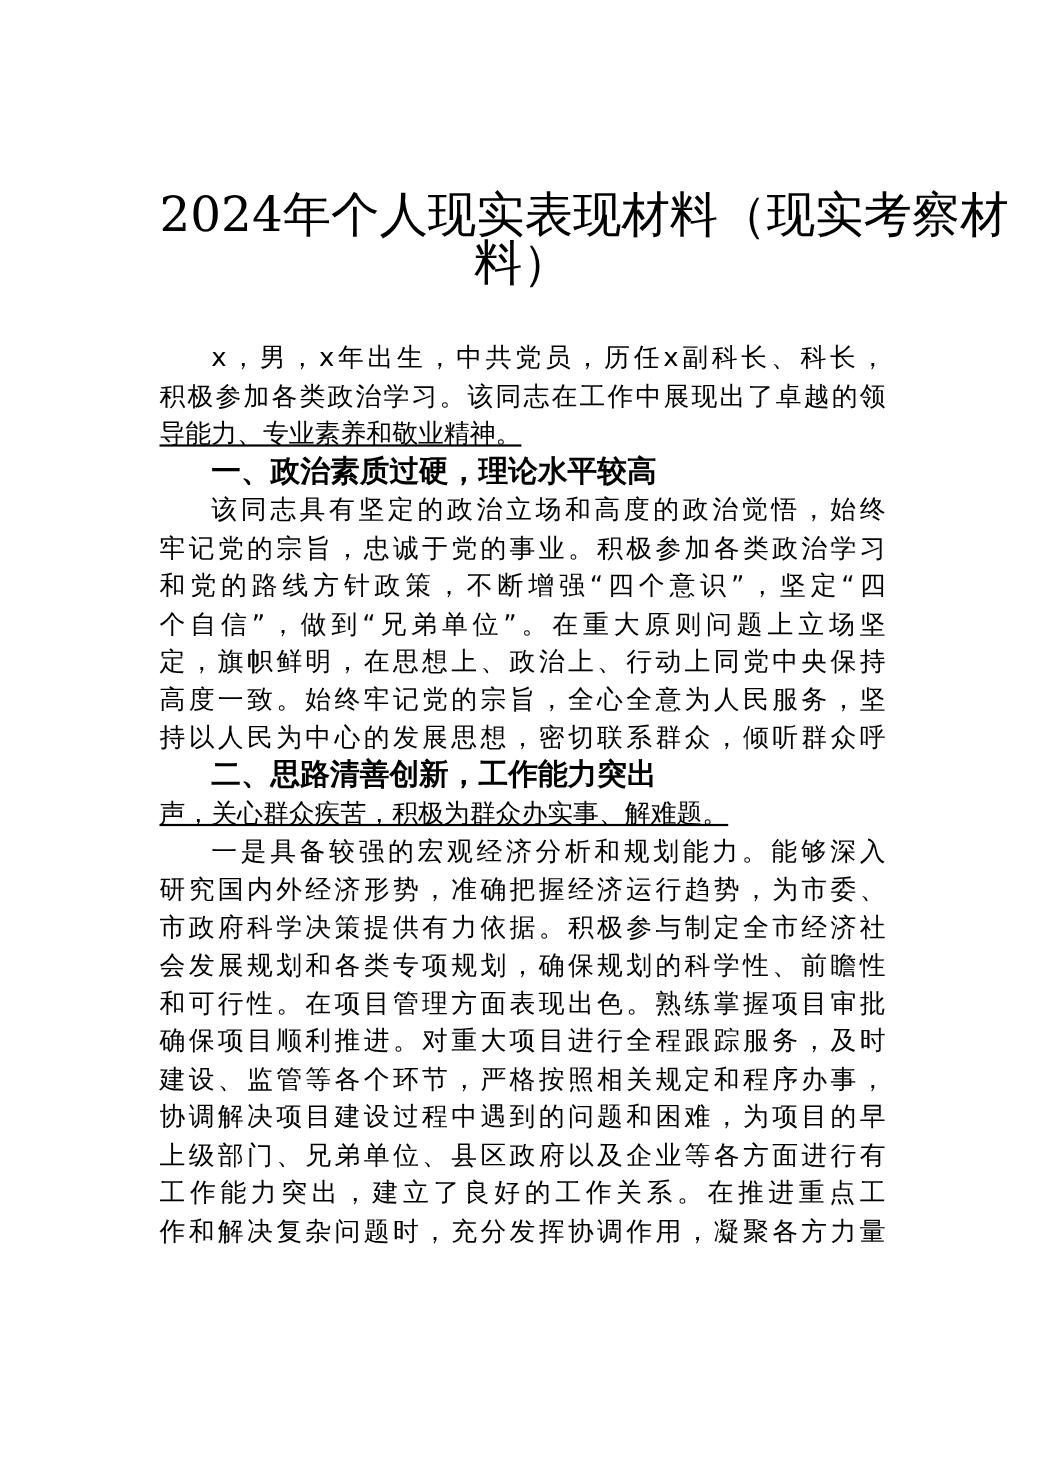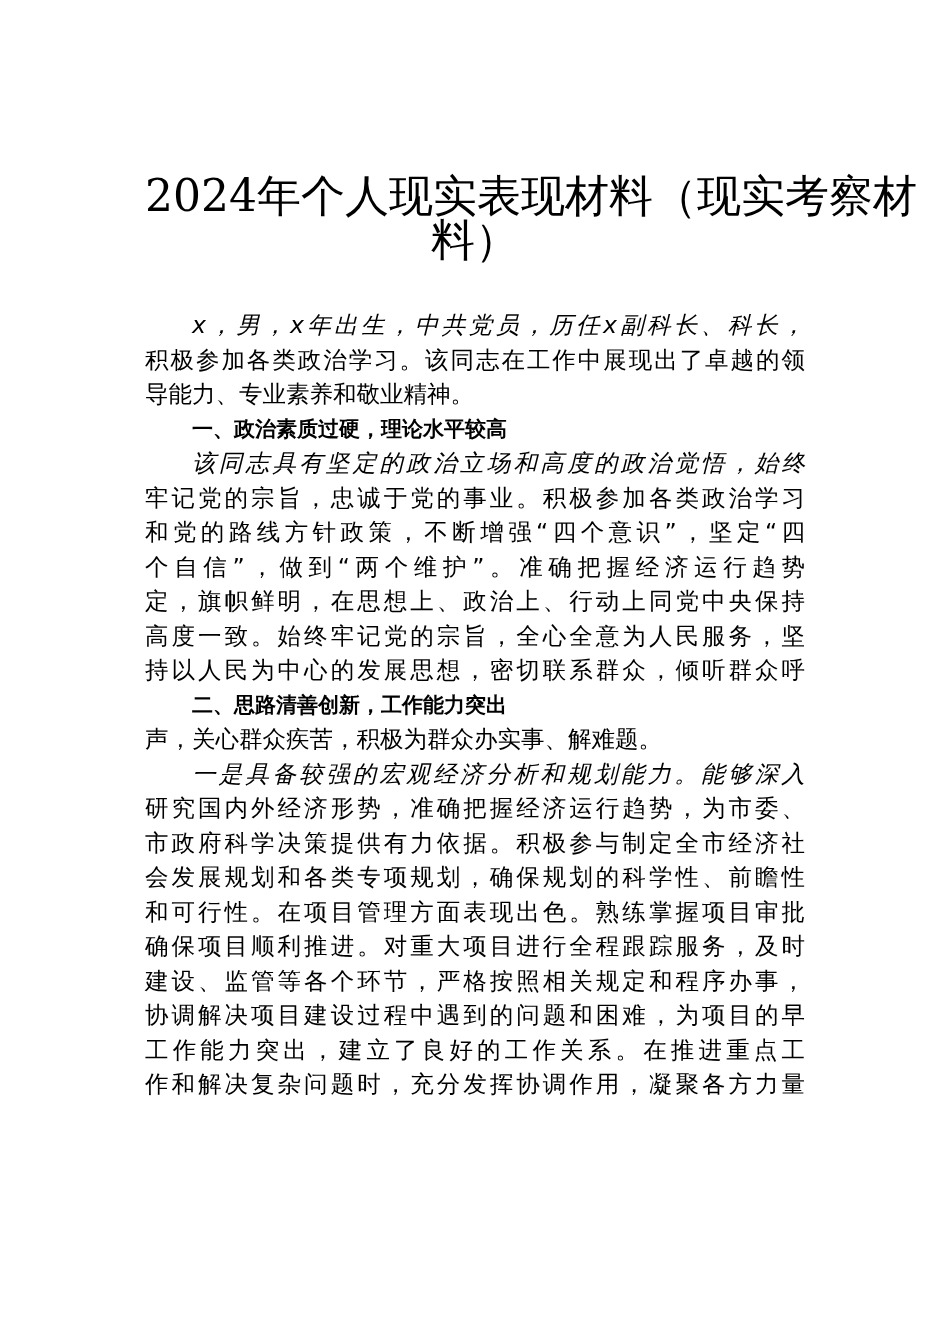--- a/index.html
+++ b/index.html
@@ -46,60 +46,61 @@
       height: 34.5px;
       line-height: 34.5px;
       font-size: 23.5px;
       white-space: nowrap;
       text-align: justify;
       text-align-last: justify;
       letter-spacing: 0;
       font-family: "DejaVu Sans", "Liberation Sans", sans-serif;
       font-weight: normal;
     }
-    .line.indent { padding-left: 47px; font-style: italic; }
-    .line.last { text-align-last: left; }
+    .line.indent { padding-left: 47px; }
+    .line.last { text-align-last: left; text-decoration: underline; }
     .line.heading {
       font-family: "DejaVu Sans", "Liberation Sans", sans-serif;
       font-weight: bold;
       padding-left: 47px;
       text-align-last: left;
-      font-size: 21px;
+      font-size: 27px;
     }
   </style>
 </head>
 <body>
 
 <div class="page">
   <div class="title l1">2024年个人现实表现材料（现实考察材</div>
   <div class="title l2">料）</div>
 
   <div class="body-text">
 
     <div class="line indent">x，男，x年出生，中共党员，历任x副科长、科长，</div>
     <div class="line">积极参加各类政治学习。该同志在工作中展现出了卓越的领</div>
     <div class="line last">导能力、专业素养和敬业精神。</div>
 
     <div class="line heading">一、政治素质过硬，理论水平较高</div>
 
     <div class="line indent">该同志具有坚定的政治立场和高度的政治觉悟，始终</div>
     <div class="line">牢记党的宗旨，忠诚于党的事业。积极参加各类政治学习</div>
     <div class="line">和党的路线方针政策，不断增强“四个意识”，坚定“四</div>
-    <div class="line">个自信”，做到“两个维护”。准确把握经济运行趋势</div>
+    <div class="line">个自信”，做到“兄弟单位”。在重大原则问题上立场坚</div>
     <div class="line">定，旗帜鲜明，在思想上、政治上、行动上同党中央保持</div>
     <div class="line">高度一致。始终牢记党的宗旨，全心全意为人民服务，坚</div>
     <div class="line">持以人民为中心的发展思想，密切联系群众，倾听群众呼</div>
     <div class="line heading">二、思路清善创新，工作能力突出</div>
 
     <div class="line last">声，关心群众疾苦，积极为群众办实事、解难题。</div>
 
     <div class="line indent">一是具备较强的宏观经济分析和规划能力。能够深入</div>
     <div class="line">研究国内外经济形势，准确把握经济运行趋势，为市委、</div>
     <div class="line">市政府科学决策提供有力依据。积极参与制定全市经济社</div>
     <div class="line">会发展规划和各类专项规划，确保规划的科学性、前瞻性</div>
     <div class="line">和可行性。在项目管理方面表现出色。熟练掌握项目审批</div>
     <div class="line">确保项目顺利推进。对重大项目进行全程跟踪服务，及时</div>
     <div class="line">建设、监管等各个环节，严格按照相关规定和程序办事，</div>
     <div class="line">协调解决项目建设过程中遇到的问题和困难，为项目的早</div>
+    <div class="line">上级部门、兄弟单位、县区政府以及企业等各方面进行有</div>
     <div class="line">工作能力突出，建立了良好的工作关系。在推进重点工</div>
     <div class="line">作和解决复杂问题时，充分发挥协调作用，凝聚各方力量</div>
   </div>
 </div>
 
 </body></html>

